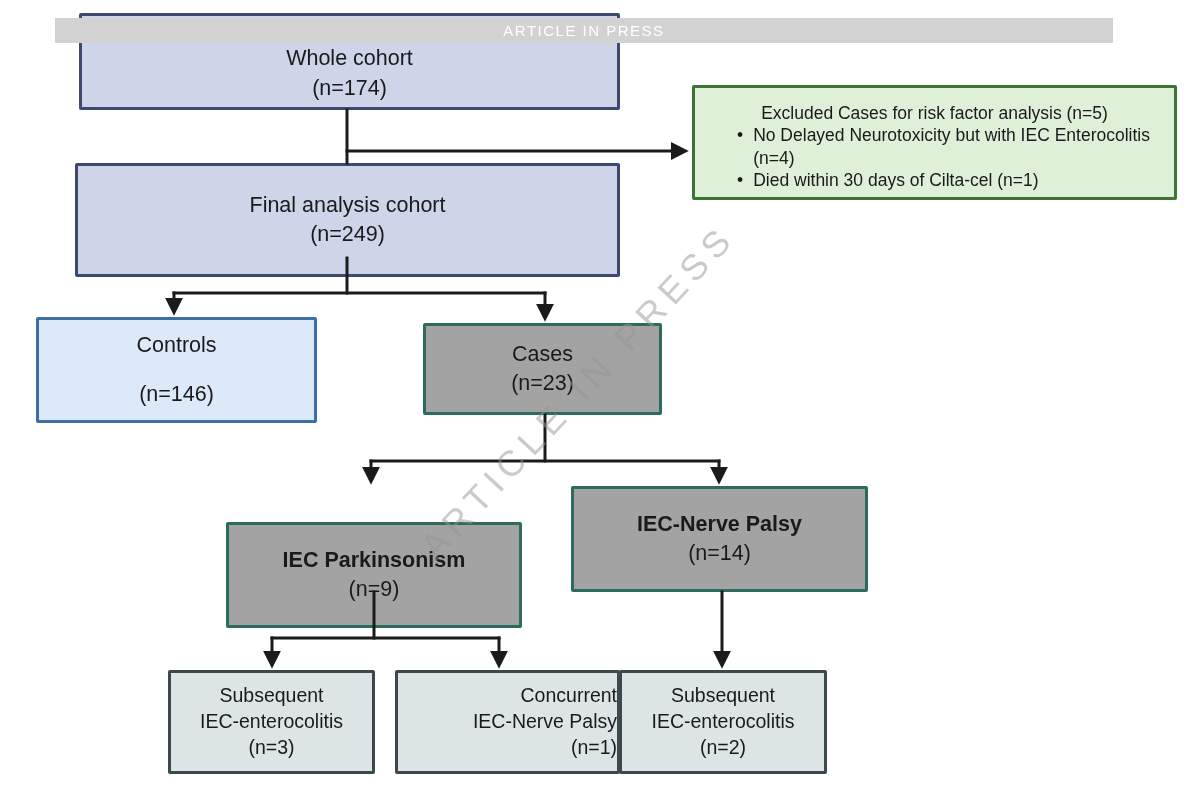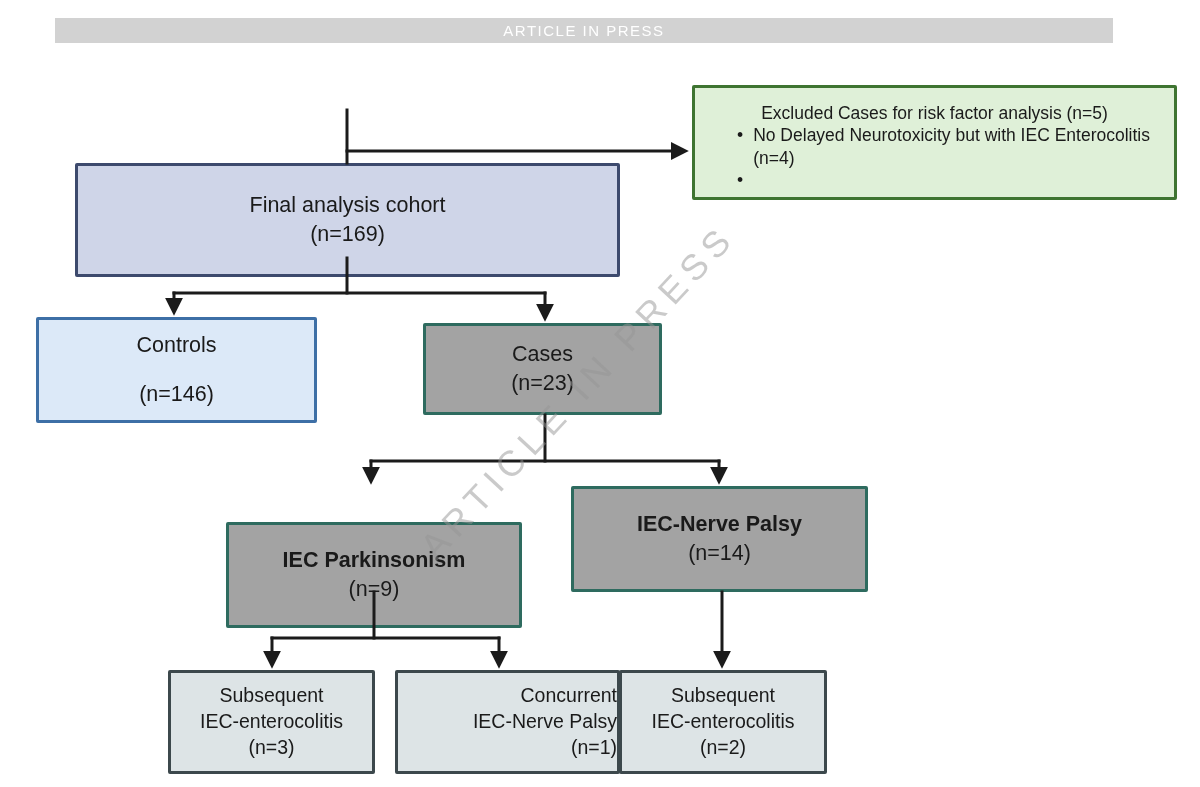--- a/index.html
+++ b/index.html
@@ -50,34 +50,39 @@
     position:absolute;left:578px;top:392px;z-index:5;pointer-events:none;
     transform:translate(-50%,-50%) rotate(-47deg);
     font-size:36px;letter-spacing:7px;color:rgba(150,150,150,0.5);white-space:nowrap;
   }
 </style>
 </head>
 <body>
 
 <div class="stage">
 
+  <div class="bx lav n-whole">
+    <div class="t">Whole cohort</div>
+    <div class="t">(n=174)</div>
+  </div>
 
   <div class="bx lav n-final">
     <div class="t">Final analysis cohort</div>
-    <div class="t">(n=169)</div>
+    <div class="t">(n=249)</div>
   </div>
 
   <div class="bx green n-excl">
     <div class="excl-title">Excluded Cases for risk factor analysis (n=5)</div>
     <div class="bullet">
       <span class="dot">•</span>
       <span class="btxt">No Delayed Neurotoxicity but with IEC Enterocolitis (n=4)</span>
     </div>
     <div class="bullet">
       <span class="dot">•</span>
+      <span class="btxt">Died within 30 days of Cilta-cel (n=1)</span>
     </div>
   </div>
 
   <div class="bx blue n-controls">
     <div class="t">Controls</div>
     <div class="t">(n=146)</div>
   </div>
 
   <div class="bx teal n-cases">
     <div class="t">Cases</div>

